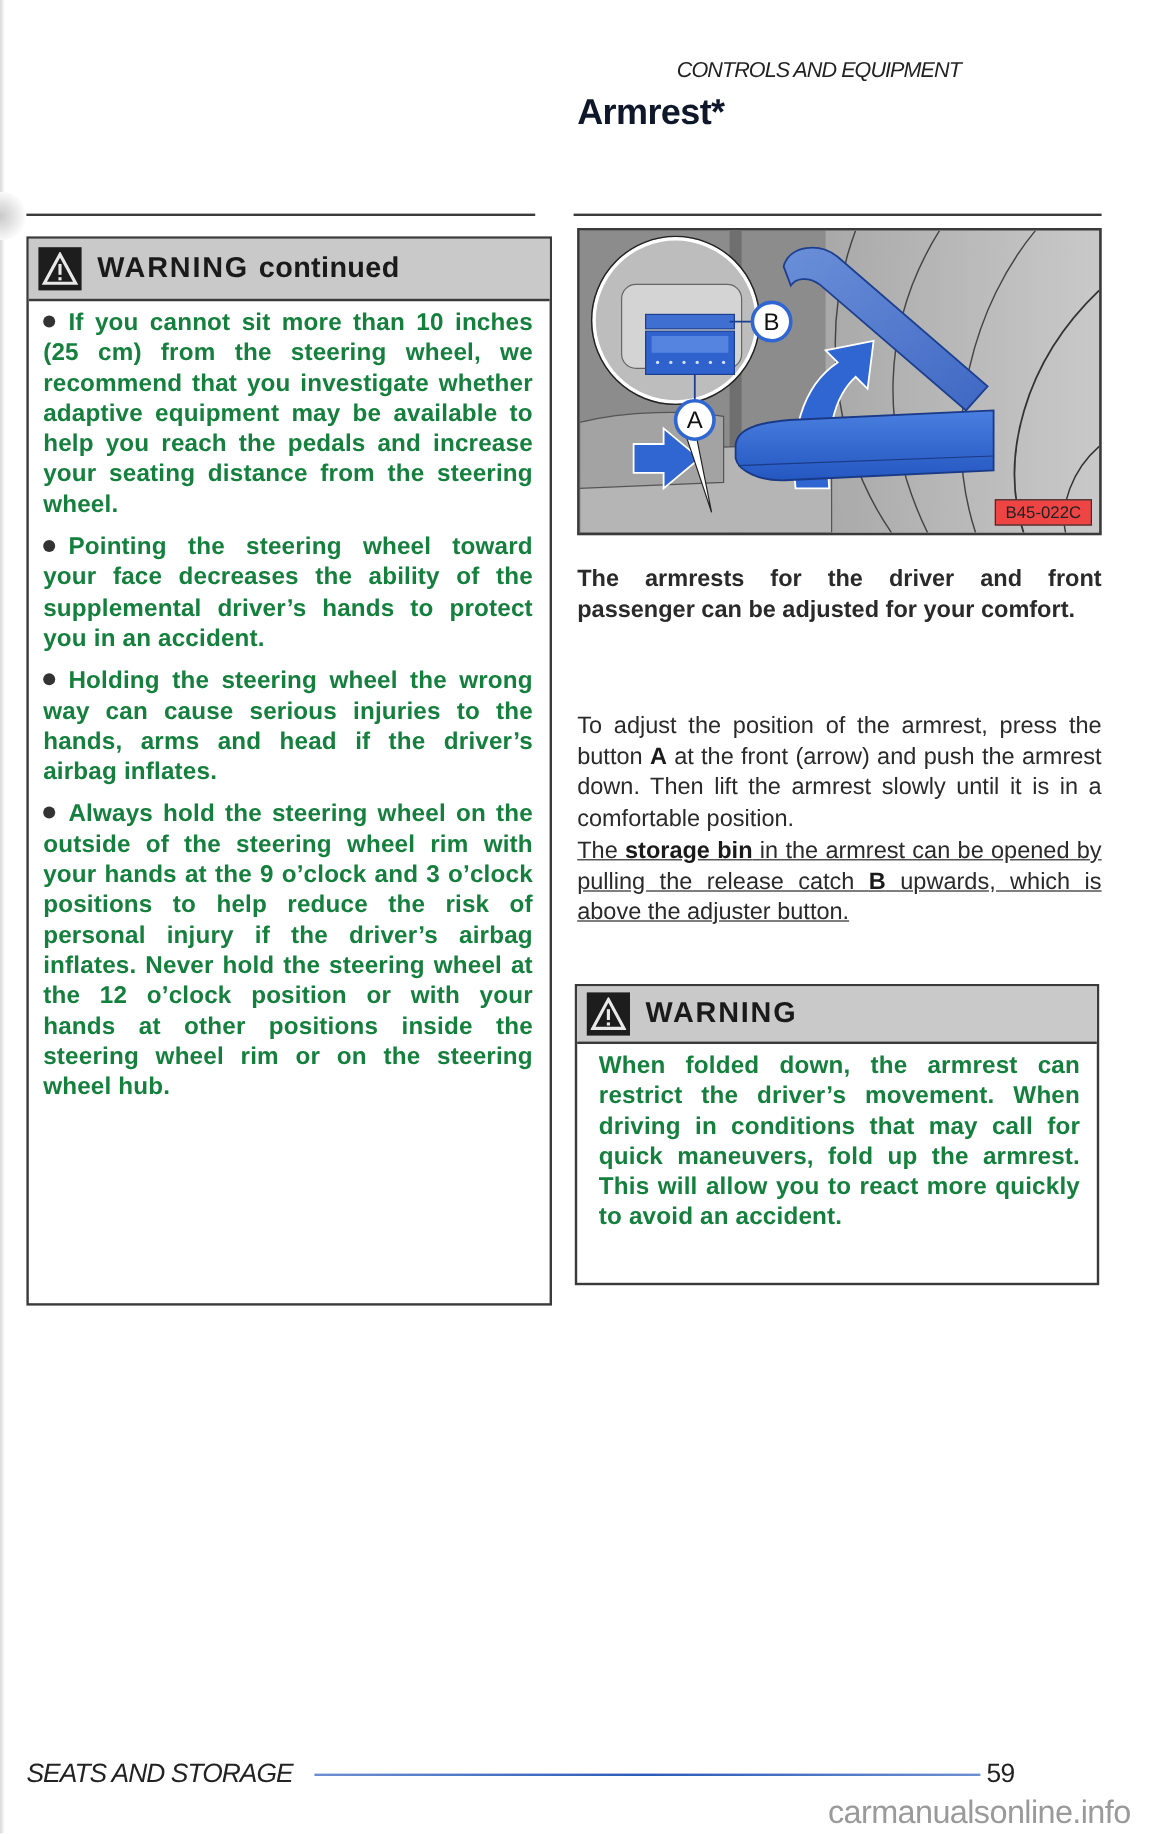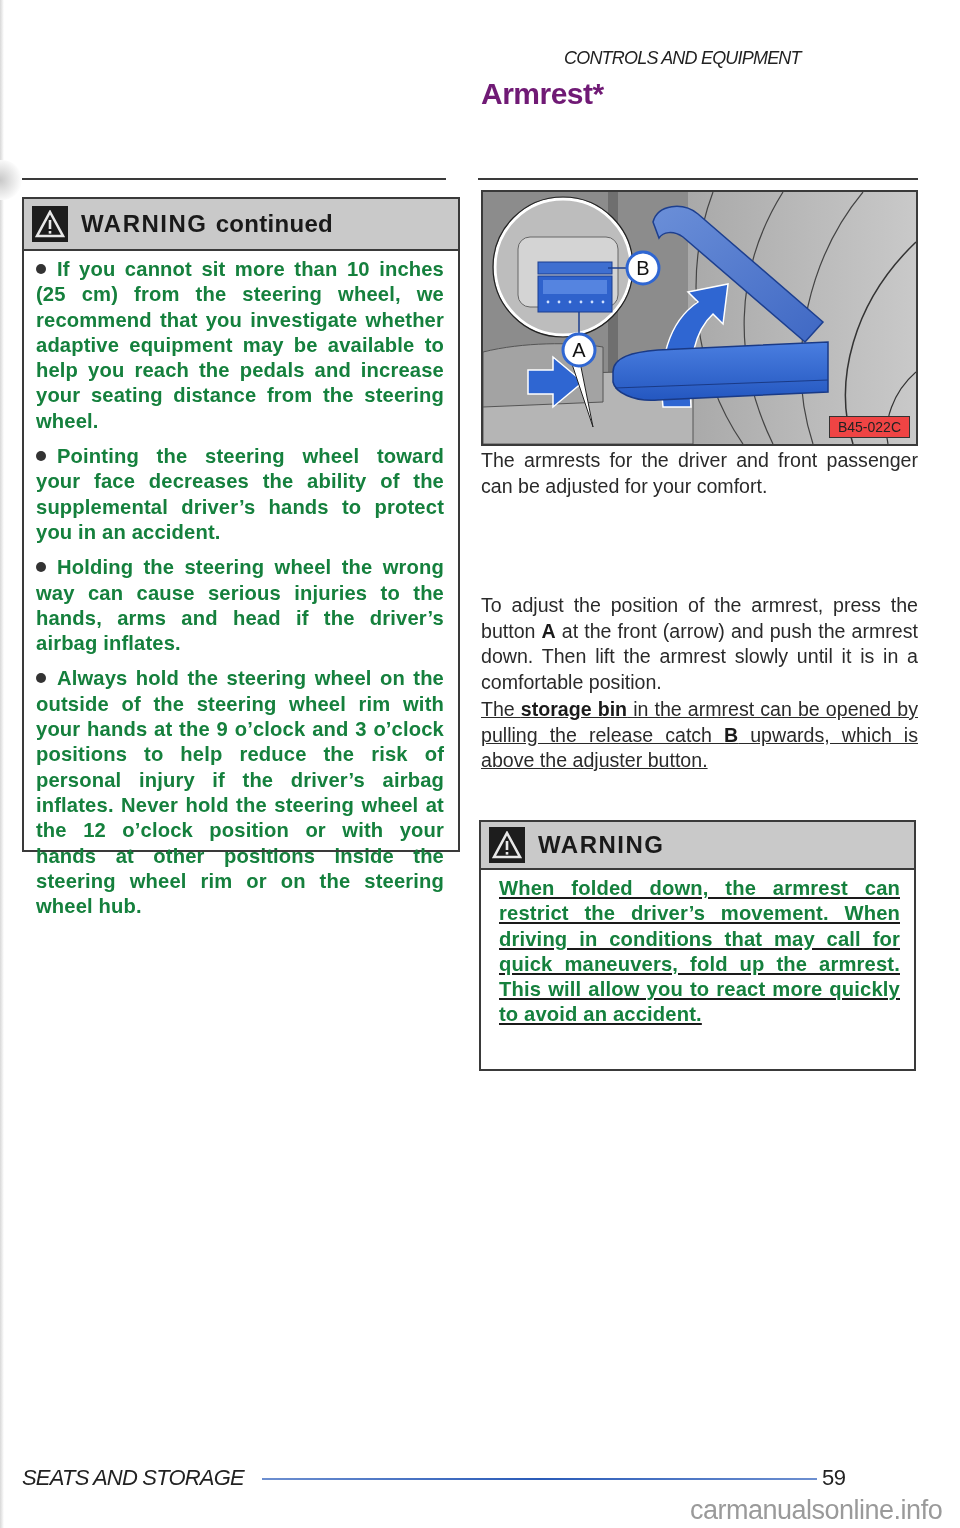--- a/index.html
+++ b/index.html
@@ -16,49 +16,49 @@
     position: absolute; left: 0; top: 160px; width: 22px; height: 40px;
     border-radius: 0 20px 20px 0;
     background: radial-gradient(circle at 0% 50%, #c8c8c8, #ffffff 75%);
   }
   .running-head {
     position: absolute; top: 48px; left: 564px;
     font-style: italic; font-size: 18px; letter-spacing: -0.8px; color: #222;
   }
   .section-title {
     position: absolute; top: 77px; left: 481px;
-    font-weight: bold; font-size: 30px; letter-spacing: -0.5px; color: #701a75;
+    font-weight: bold; font-size: 30px; letter-spacing: -0.5px; color: #0f172a;
   }
   .rule { position: absolute; height: 2px; background: #3a3a3a; }
   .rule.left { top: 178px; left: 22px; width: 424px; }
   .rule.right { top: 178px; left: 478px; width: 440px; }
 
   .warning-box {
     position: absolute; border: 2px solid #3a3a3a; background: #fff;
     box-sizing: border-box;
   }
-  .warning-box.left { top: 197px; left: 22px; width: 438px; height: 655px; }
+  .warning-box.left { top: 197px; left: 22px; width: 438px; height: 891px; }
   .warning-box.right { top: 820px; left: 479px; width: 437px; height: 251px; }
   .warning-head {
     height: 52px; background: #c9c9c9; border-bottom: 2px solid #3a3a3a;
     display: flex; align-items: center; padding-left: 8px; box-sizing: border-box;
   }
   .warning-box.right .warning-head { height: 48px; }
   .warn-icon {
     width: 36px; height: 36px; background: #1d1d1d; display: flex;
     align-items: center; justify-content: center; margin-right: 13px;
   }
   .warn-title { font-weight: bold; font-size: 24px; letter-spacing: 1.5px; color: #1a1a1a; }
   .warn-title .cont { letter-spacing: 0.3px; }
   .warning-body { padding: 6px 14px 0 12px; }
   .warning-body p {
     margin: 0 0 10px 0; font-weight: bold; font-size: 20.2px; line-height: 25.3px;
     text-align: justify; color: #15803d; letter-spacing: 0.15px;
   }
-  .warning-box.right .warning-body { padding: 6px 14px 0 18px; text-decoration: underline; }
+  .warning-box.right .warning-body { padding: 6px 14px 0 18px; }
   .warning-box.right .warning-body p { font-size: 20.2px; line-height: 25.3px; }
   .bullet {
     display: inline-block; width: 10px; height: 10px; border-radius: 50%;
     background: #333; margin-right: 11px; vertical-align: 2px;
   }
 
   .figure {
     position: absolute; top: 190px; left: 481px; width: 437px; height: 256px;
     border: 2px solid #3a3a3a; box-sizing: border-box; overflow: hidden;
     background: #8f8f8f;
@@ -68,21 +68,21 @@
     position: absolute; right: 6px; bottom: 6px; background: #ef4444;
     border: 1.5px solid #333; font-size: 14px; padding: 2px 8px; color: #222;
   }
 
   .body-text {
     position: absolute; left: 481px; width: 437px;
     font-size: 19.6px; line-height: 25.5px; color: #2a2a2a; text-align: justify;
     font-weight: normal;
   }
   .body-text b { font-weight: bold; color: #1a1a1a; }
-  .p1 { top: 448px; }
+  .p1 { top: 470px; font-weight: bold; }
   .p2 { top: 593px; }
   .p3 { top: 697px; text-decoration: underline; }
 
   .footer-label {
     position: absolute; top: 1465px; left: 22px; font-style: italic;
     font-size: 22px; letter-spacing: -0.8px; color: #222;
   }
   .footer-rule {
     position: absolute; top: 1478px; left: 262px; width: 555px; height: 2px;
     background: linear-gradient(to right, #6d8fd0, #2a5bb8, #6d8fd0);

